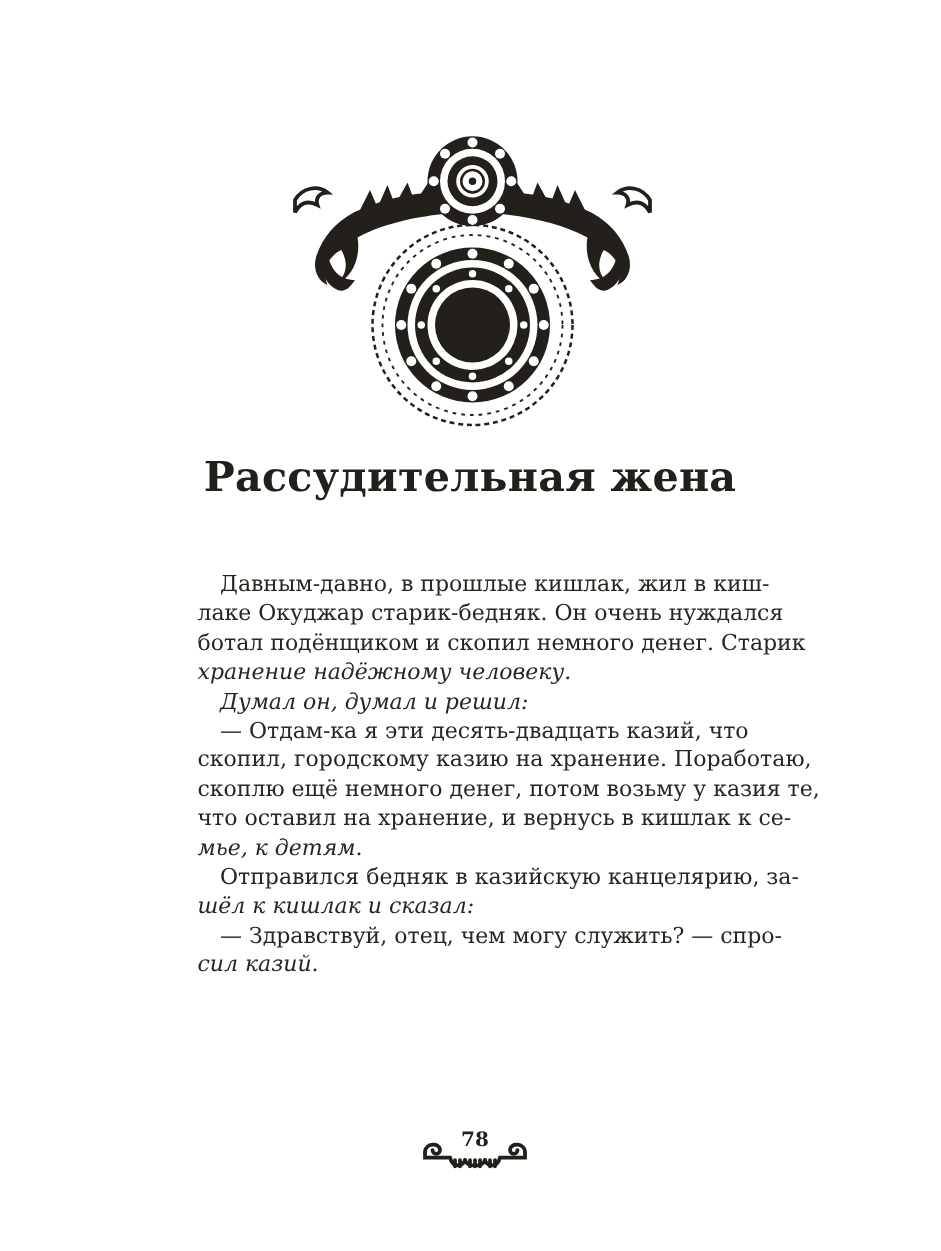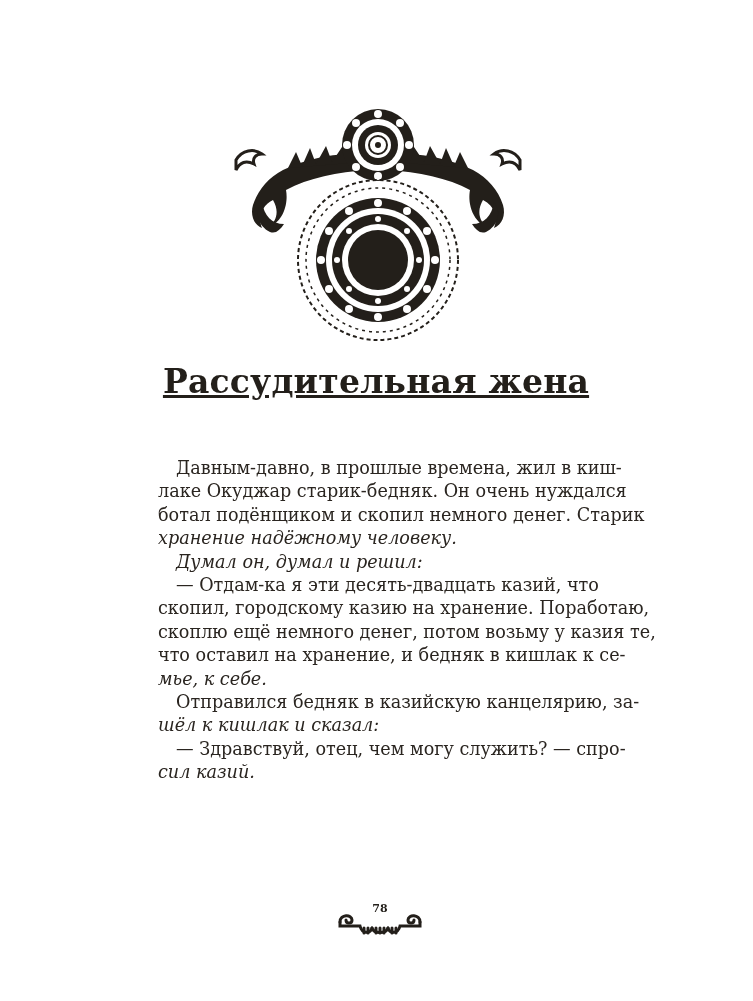--- a/index.html
+++ b/index.html
@@ -5,33 +5,32 @@
     html, body { margin: 0; padding: 0; }
     body {
       width: 753px; height: 1001px; background: #ffffff; position: relative; overflow: hidden;
       font-family: "DejaVu Serif", "Liberation Serif", serif; color: #231f1a;
     }
     .ornament { position: absolute; left: 228px; top: 100px; width: 300px; height: 245px; }
     .title {
       position: absolute; left: 0; width: 752px; top: 362px; text-align: center;
       font-family: "DejaVu Serif", serif; font-weight: bold; font-size: 33px; letter-spacing: 0.2px;
       color: #231f1a;
-      text-decoration: underline;
     }
     .body-text { position: absolute; left: 158px; top: 457px; width: 430px; }
     .line {
       font-family: "DejaVu Serif", serif; font-size: 17.6px; line-height: 23.4px; height: 23.4px;
       white-space: nowrap; text-align: justify; text-align-last: justify; color: #2a2520;
     }
     .line.last { text-align-last: left; font-style: italic; }
     .line.indent { padding-left: 18px; }
     .footer { position: absolute; left: 330px; top: 900px; width: 100px; height: 40px; }
     .page-num {
       position: absolute; left: 0; width: 100px; top: 2px; text-align: center;
-      font-family: "DejaVu Serif", serif; font-weight: bold; font-size: 11px; color: #231f1a;
+      font-family: "DejaVu Serif", serif; font-weight: bold; font-size: 16px; color: #231f1a;
     }
   </style>
 </head>
 <body>
 
 <div>
 
   <svg class="ornament" viewBox="0 0 300 245">
     <g fill="#231f1a">
 
@@ -94,30 +93,30 @@
           <circle cx="-29" cy="29" r="3"></circle>
           <circle cx="-41" cy="0" r="3"></circle>
           <circle cx="-29" cy="-29" r="3"></circle>
       </g>
     </g>
   </svg>
 
   <div class="title">Рассудительная жена</div>
 
   <div class="body-text">
-    <div class="line indent">Давным-давно, в прошлые времена, жил в киш-</div>
+    <div class="line indent">Давным-давно, в прошлые кишлак, жил в киш-</div>
     <div class="line">лаке Окуджар старик-бедняк. Он очень нуждался</div>
     <div class="line">ботал подёнщиком и скопил немного денег. Старик</div>
     <div class="line last">хранение надёжному человеку.</div>
     <div class="line indent last">Думал он, думал и решил:</div>
     <div class="line indent">— Отдам-ка я эти десять-двадцать казий, что</div>
     <div class="line">скопил, городскому казию на хранение. Поработаю,</div>
     <div class="line">скоплю ещё немного денег, потом возьму у казия те,</div>
-    <div class="line">что оставил на хранение, и бедняк в кишлак к се-</div>
-    <div class="line last">мье, к себе.</div>
+    <div class="line">что оставил на хранение, и вернусь в кишлак к се-</div>
+    <div class="line last">мье, к детям.</div>
     <div class="line indent">Отправился бедняк в казийскую канцелярию, за-</div>
     <div class="line last">шёл к кишлак и сказал:</div>
     <div class="line indent">— Здравствуй, отец, чем могу служить? — спро-</div>
     <div class="line last">сил казий.</div>
   </div>
 
   <div class="footer">
     <svg width="100" height="40" viewBox="0 0 100 40">
       <g fill="none" stroke="#231f1a" stroke-width="3" stroke-linecap="round">
         <path d="M10,22 C10,14 22,14 22,20 C22,24 16,24 16,20"></path>

